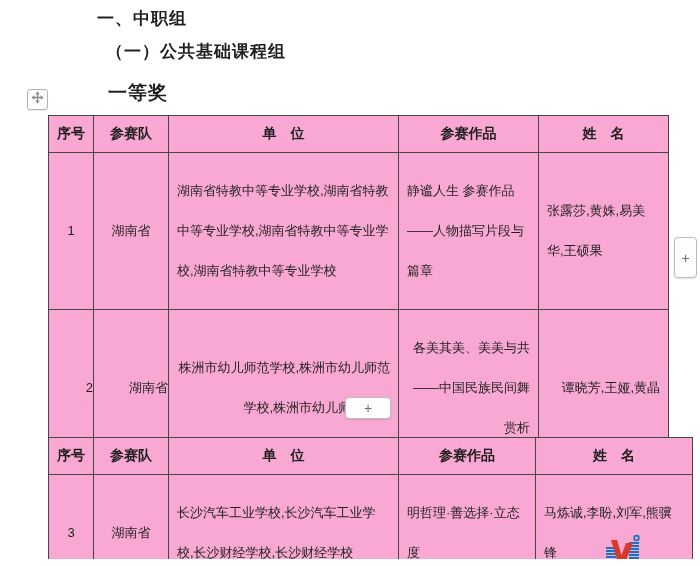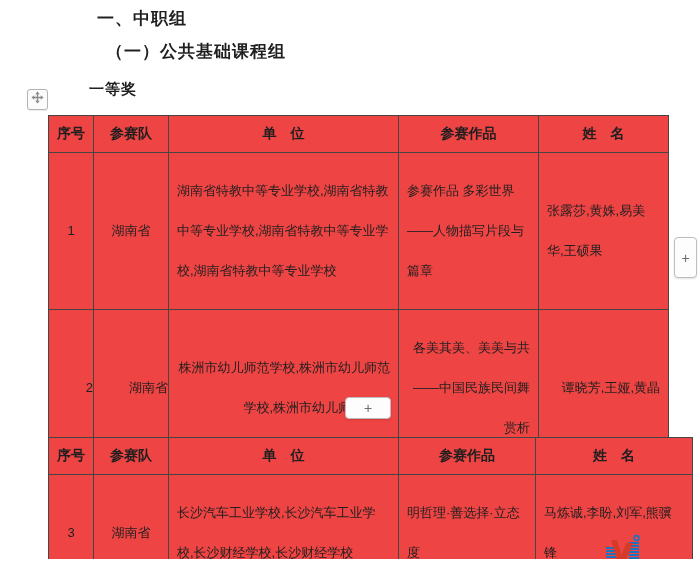--- a/index.html
+++ b/index.html
@@ -2,24 +2,24 @@
 <html><head>
 <meta charset="utf-8">
 <style>
   * { margin:0; padding:0; box-sizing:border-box; }
   html,body { background:#ffffff; }
   body { font-family:"Liberation Sans","DejaVu Sans",sans-serif; color:#1f1f1f; }
   .doc { position:relative; width:700px; height:559px; background:#ffffff; overflow:hidden; }
 
   .h-title { position:absolute; left:97px; top:7px; font-size:17px; font-weight:bold; letter-spacing:1px; }
   .h-sub   { position:absolute; left:106px; top:40px; font-size:17px; font-weight:bold; letter-spacing:1px;text-align:center; }
-  .h-prize1{ position:absolute; left:89px; top:80px; font-size:15px; font-weight:bold; letter-spacing:1px; }
+  .h-prize1{ position:absolute; left:108px; top:80px; font-size:19px; font-weight:bold; letter-spacing:1px; }
   .h-prize2{ position:absolute; left:88px; top:402px; font-size:17px; font-weight:bold; letter-spacing:1px; }
 
-  table { border-collapse:collapse; table-layout:fixed; position:absolute; background:#ef4444; }
+  table { border-collapse:collapse; table-layout:fixed; position:absolute; background:#f9a8d4; }
   .tbl1 { left:48px; top:115px; width:620px; }
   .tbl2 { left:48px; top:437px; width:644px; }
   th, td { border:1px solid #454545; font-size:13px; vertical-align:middle; overflow:hidden; }
   th { font-weight:bold; font-size:14px; text-align:center; height:37px; }
   td { line-height:40px; word-break:break-all; }
   .c-no, .c-team { text-align:center; }
   .c-unit, .c-work, .c-name { text-align:left; padding:18px 8px; }
   .r-tall1 td { height:126px; }
   .r-tall2 td { height:116px;text-align:right; }
   .r-short td { height:84px; }
@@ -71,21 +71,21 @@
       <th>序号</th>
       <th>参赛队</th>
       <th>单　位</th>
       <th>参赛作品</th>
       <th>姓　名</th>
     </tr>
     <tr class="r-tall1">
       <td class="c-no">1</td>
       <td class="c-team">湖南省</td>
       <td class="c-unit">湖南省特教中等专业学校,湖南省特教中等专业学校,湖南省特教中等专业学校,湖南省特教中等专业学校</td>
-      <td class="c-work">参赛作品 多彩世界——人物描写片段与篇章</td>
+      <td class="c-work">静谧人生 参赛作品——人物描写片段与篇章</td>
       <td class="c-name">张露莎,黄姝,易美华,王硕果</td>
     </tr>
     <tr class="r-tall2">
       <td class="c-no">2</td>
       <td class="c-team">湖南省</td>
       <td class="c-unit">株洲市幼儿师范学校,株洲市幼儿师范学校,株洲市幼儿师范学校</td>
       <td class="c-work">各美其美、美美与共——中国民族民间舞赏析</td>
       <td class="c-name">谭晓芳,王娅,黄晶</td>
     </tr>
   </tbody>

